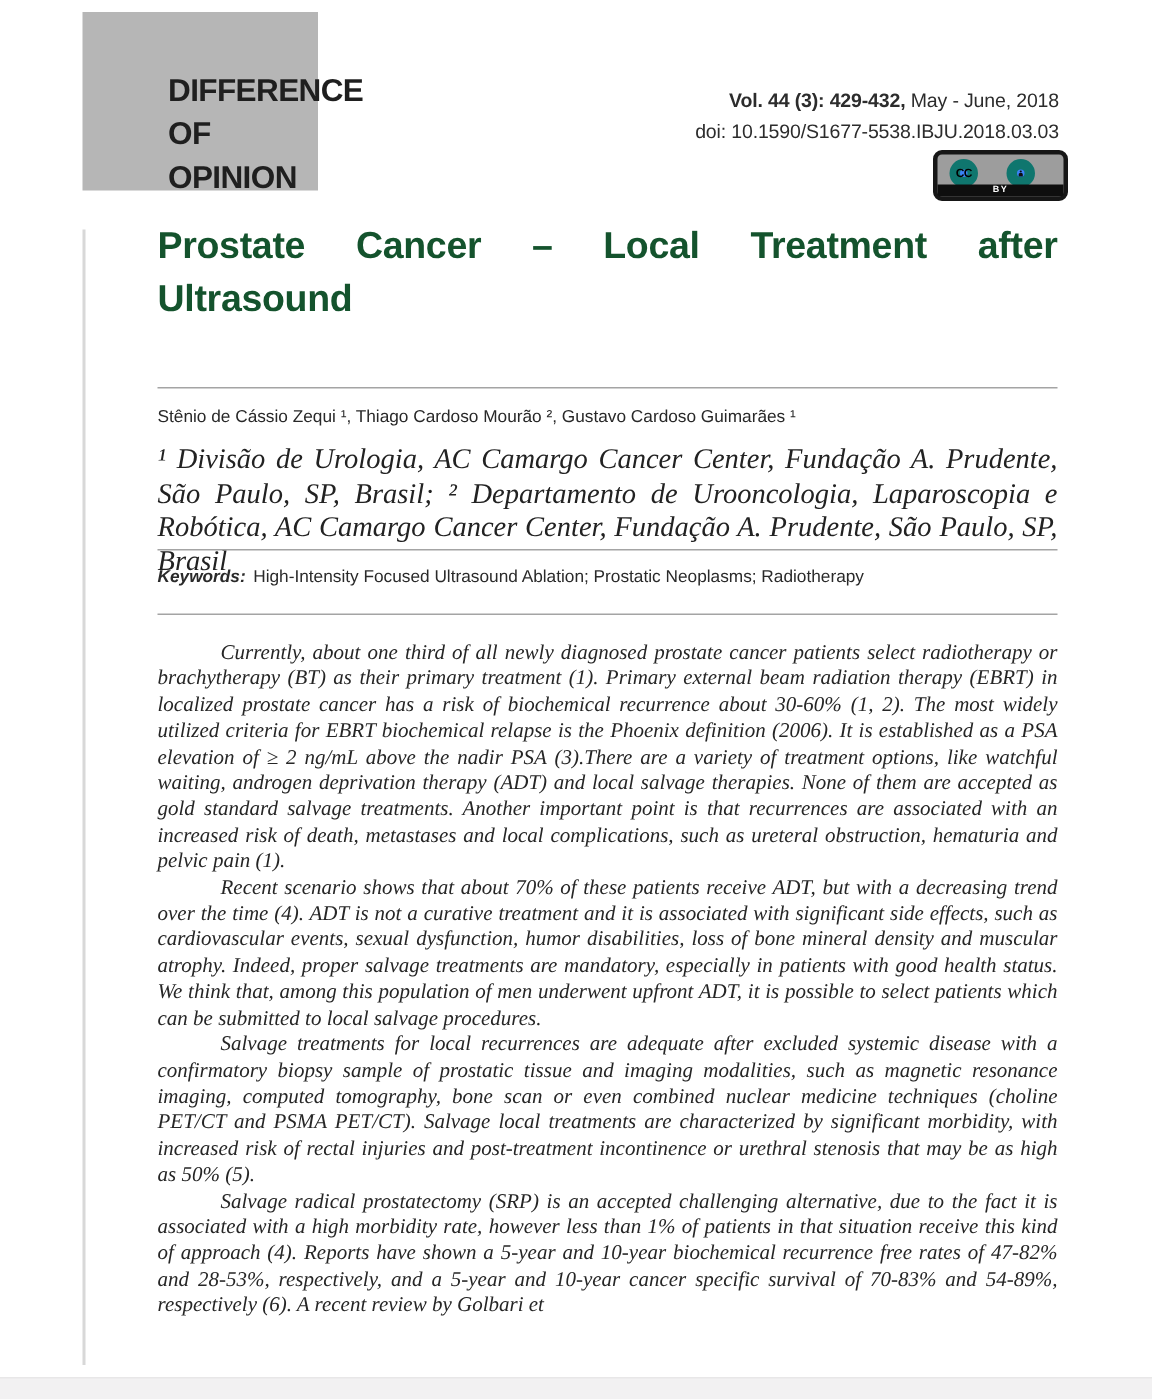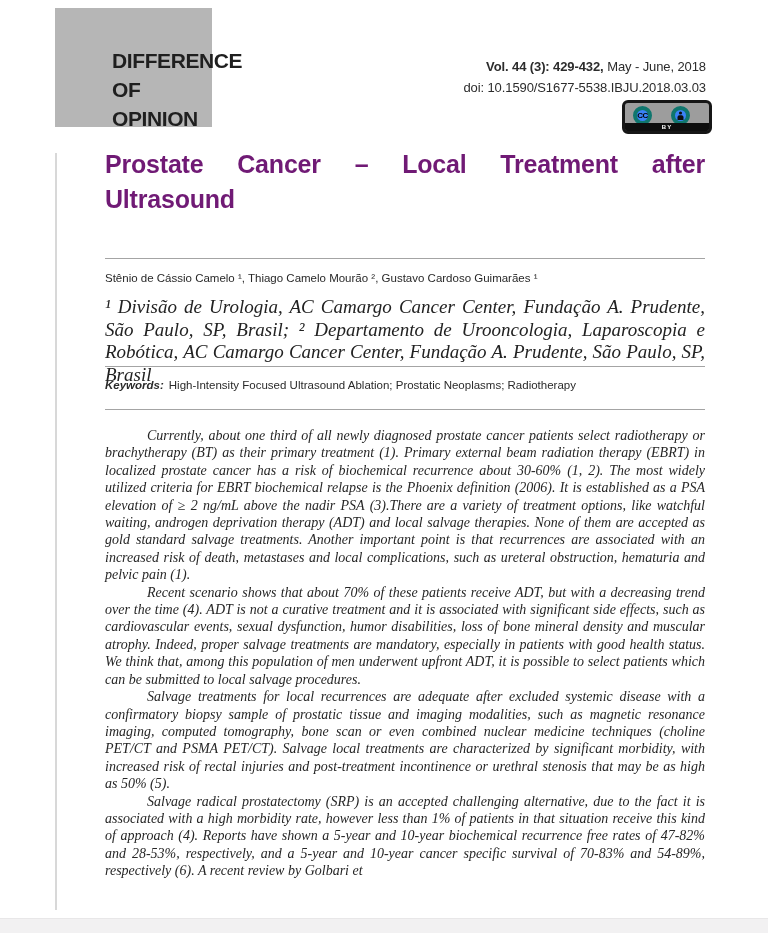--- a/index.html
+++ b/index.html
@@ -24,21 +24,21 @@
   }
   .issue-info .b { font-weight:700; }
   
   .cc-badge {
     position:absolute; left:622px; top:100px; width:90px; height:34px;
     background:#9d9d9d; border:3px solid #161616; border-radius:6px;
     box-sizing:border-box;
   }
   .cc-circle {
     position:absolute; top:3px; width:19px; height:19px; background:#3b82f6;
-    border:4px solid #0f766e; border-radius:50%; box-sizing:border-box;
+    border:7px solid #0f766e; border-radius:50%; box-sizing:border-box;
     display:flex; align-items:center; justify-content:center;
   }
   .cc-circle.cc { left:8px; font:700 8px/1 "Liberation Sans", sans-serif; letter-spacing:-0.5px; color:#000; }
   .cc-circle.person { left:46px; }
   .cc-band {
     position:absolute; left:0; right:0; bottom:0; height:8px; background:#0e0e0e;
     color:#fff; font:700 6px/8px "Liberation Sans", sans-serif;
     text-align:center; letter-spacing:1px; border-radius:0 0 2px 2px;
   }
   
@@ -46,21 +46,21 @@
     position:absolute; left:55px; top:153px; width:2px; height:757px;
     background:#d8d8d8;
   }
   .bottom-strip {
     position:absolute; left:0; top:918px; width:768px; height:15px;
     background:#f2f1f2; border-top:1px solid #e8e7e8;
   }
   
   .title { position:absolute; left:105px; top:147px; width:600px; margin:0; }
   .title-line {
-    font:700 25px/35px "Liberation Sans", sans-serif; color:#701a75;
+    font:700 25px/35px "Liberation Sans", sans-serif; color:#14532d;
     letter-spacing:-0.2px; text-align:justify; text-align-last:justify;
     white-space:nowrap;
   }
   .title-line.last { text-align:center; text-align-last:left; }
   
   .rule { position:absolute; left:105px; width:600px; height:1px; background:#a4a4a4; }
   .rule1 { top:258px; }
   .rule2 { top:366px; }
   .rule3 { top:409px; }
   
@@ -117,21 +117,21 @@
 
   <div class="left-edge"></div>
 
   <h1 class="title">
     <div class="title-line">Prostate Cancer – Local Treatment after</div>
     <div class="title-line last">Ultrasound</div>
   </h1>
 
   <div class="rule rule1"></div>
 
-  <div class="authors">Stênio de Cássio Camelo ¹, Thiago Camelo Mourão ², Gustavo Cardoso Guimarães ¹</div>
+  <div class="authors">Stênio de Cássio Zequi ¹, Thiago Cardoso Mourão ², Gustavo Cardoso Guimarães ¹</div>
 
   <div class="affiliations">¹ Divisão de Urologia, AC Camargo Cancer Center, Fundação A. Prudente, São Paulo, SP, Brasil; ² Departamento de Urooncologia, Laparoscopia e Robótica, AC Camargo Cancer Center, Fundação A. Prudente, São Paulo, SP, Brasil</div>
 
   <div class="rule rule2"></div>
 
   <div class="keywords">
     <span class="kw-label">Keywords:</span><span>High-Intensity Focused Ultrasound Ablation; Prostatic Neoplasms; Radiotherapy</span>
   </div>
 
   <div class="rule rule3"></div>

